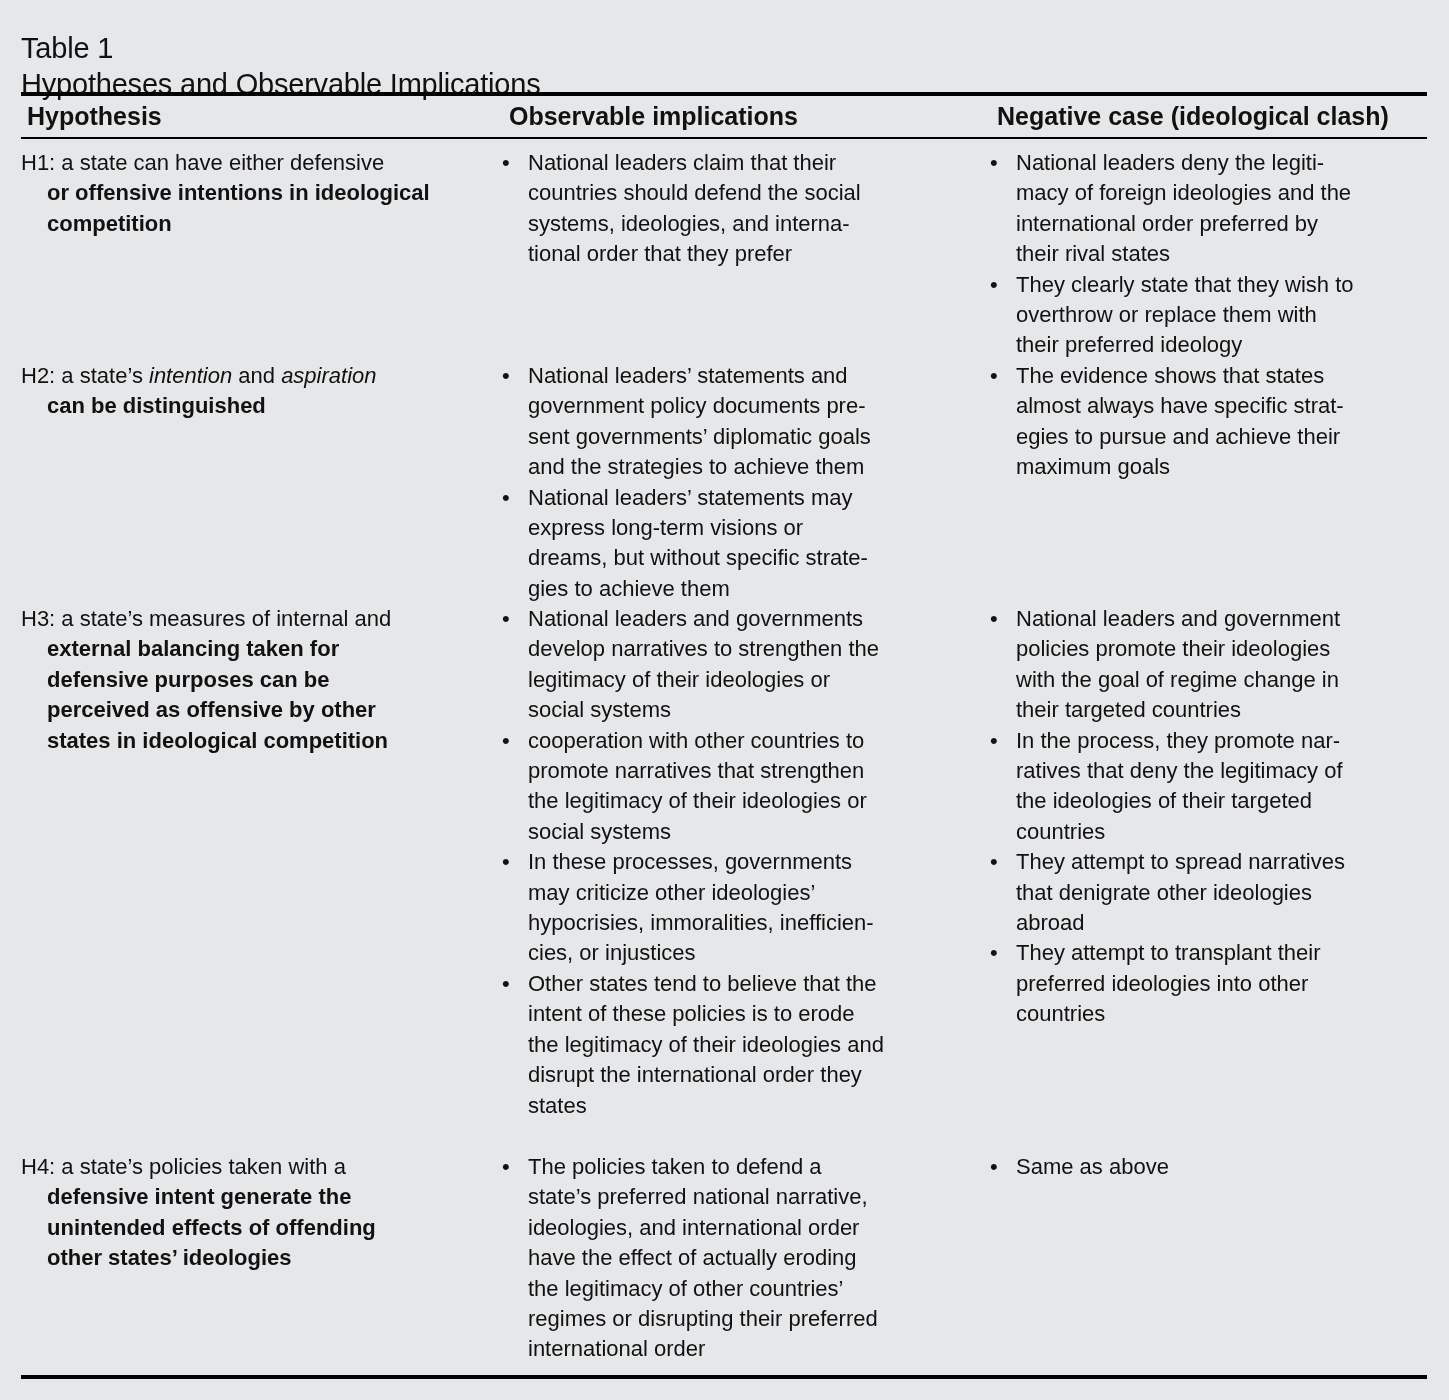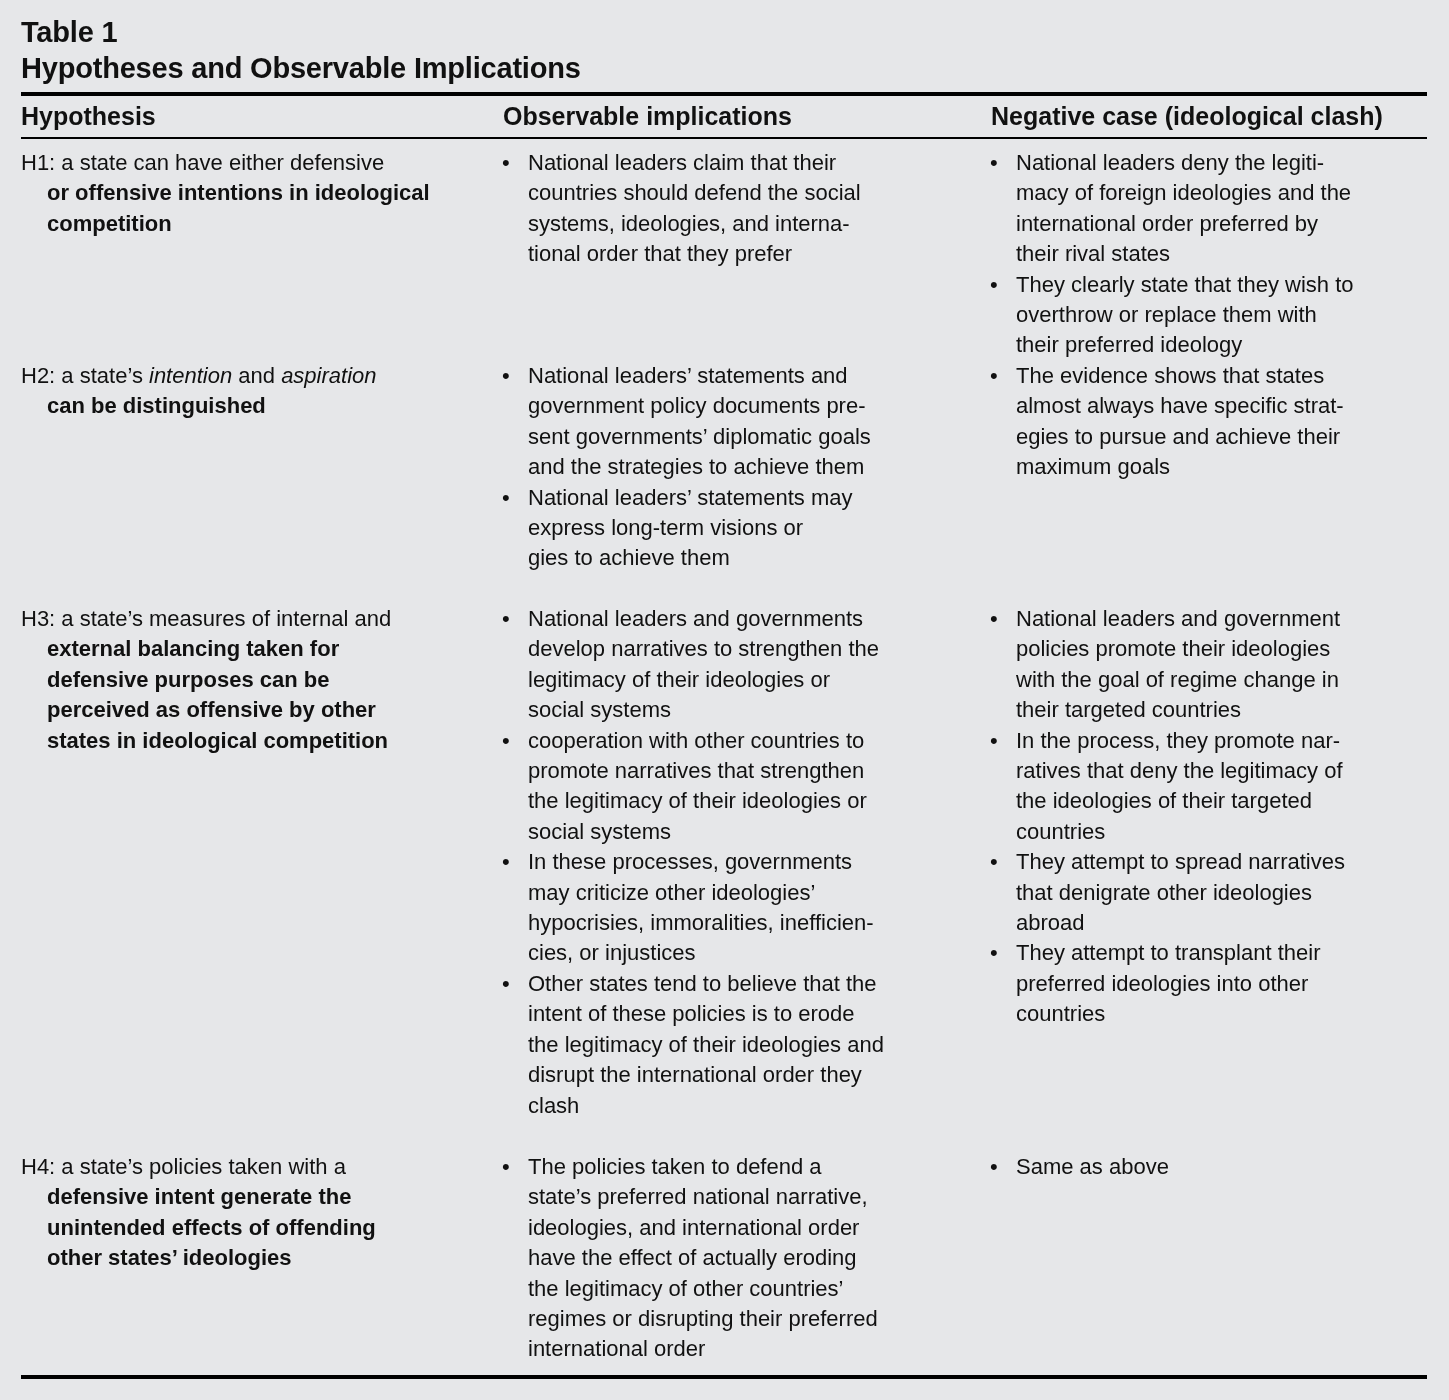--- a/index.html
+++ b/index.html
@@ -5,30 +5,30 @@
   html, body { margin: 0; padding: 0; }
   body {
     width: 1449px; height: 1400px;
     background: #e6e7e9;
     color: #111;
     font-family: "Liberation Sans", sans-serif;
     position: relative;
     overflow: hidden;
   }
   .caption {
-    position: absolute; left: 21px; top: 14px;
-    font-weight: bold; font-size: 29px; line-height: 36px;
+    position: absolute; left: 21px; top: 30px;
+    font-weight: normal; font-size: 29px; line-height: 36px;
     letter-spacing: -0.2px;
   }
   .rule-top { position: absolute; left: 21px; width: 1406px; top: 92px; height: 4px; background: #000; }
   .rule-mid { position: absolute; left: 21px; width: 1406px; top: 137px; height: 2px; background: #000; }
   .rule-bot { position: absolute; left: 21px; width: 1406px; top: 1375px; height: 4px; background: #000; }
   .hdr {
     position: absolute; top: 100px;
-    font-weight: bold; font-size: 25px; line-height: 32px;
+    font-weight: bold; font-size: 25px; line-height: 32px; margin-left: 6px;
   }
   .row { position: absolute; left: 0; width: 1449px; }
   .cell { position: absolute; top: 0; font-size: 22px; line-height: 30.4px; }
   .c1 { left: 21px; width: 460px; }
   .c2 { left: 502px; width: 460px; }
   .c3 { left: 990px; width: 450px; }
   .line { white-space: pre; display: block; }
   .hyp .line.cont { padding-left: 26px; font-weight: bold; }
   .bullet { position: relative; padding-left: 26px; }
   .bullet .dot { position: absolute; left: 0; top: 0; }
@@ -91,20 +91,21 @@
           <span class="dot">•</span>
           <span class="line">National leaders’ statements and</span>
           <span class="line">government policy documents pre-</span>
           <span class="line">sent governments’ diplomatic goals</span>
           <span class="line">and the strategies to achieve them</span>
         </div>
         <div class="bullet">
           <span class="dot">•</span>
           <span class="line">National leaders’ statements may</span>
           <span class="line">express long-term visions or</span>
+          <span class="line">dreams, but without specific strate-</span>
           <span class="line">gies to achieve them</span>
         </div>
       </div>
       <div class="cell c3">
         <div class="bullet">
           <span class="dot">•</span>
           <span class="line">The evidence shows that states</span>
           <span class="line">almost always have specific strat-</span>
           <span class="line">egies to pursue and achieve their</span>
           <span class="line">maximum goals</span>
@@ -140,21 +141,21 @@
           <span class="line">may criticize other ideologies’</span>
           <span class="line">hypocrisies, immoralities, inefficien-</span>
           <span class="line">cies, or injustices</span>
         </div>
         <div class="bullet">
           <span class="dot">•</span>
           <span class="line">Other states tend to believe that the</span>
           <span class="line">intent of these policies is to erode</span>
           <span class="line">the legitimacy of their ideologies and</span>
           <span class="line">disrupt the international order they</span>
-          <span class="line">clash</span>
+          <span class="line">states</span>
         </div>
       </div>
       <div class="cell c3">
         <div class="bullet">
           <span class="dot">•</span>
           <span class="line">National leaders and government</span>
           <span class="line">policies promote their ideologies</span>
           <span class="line">with the goal of regime change in</span>
           <span class="line">their targeted countries</span>
         </div>

